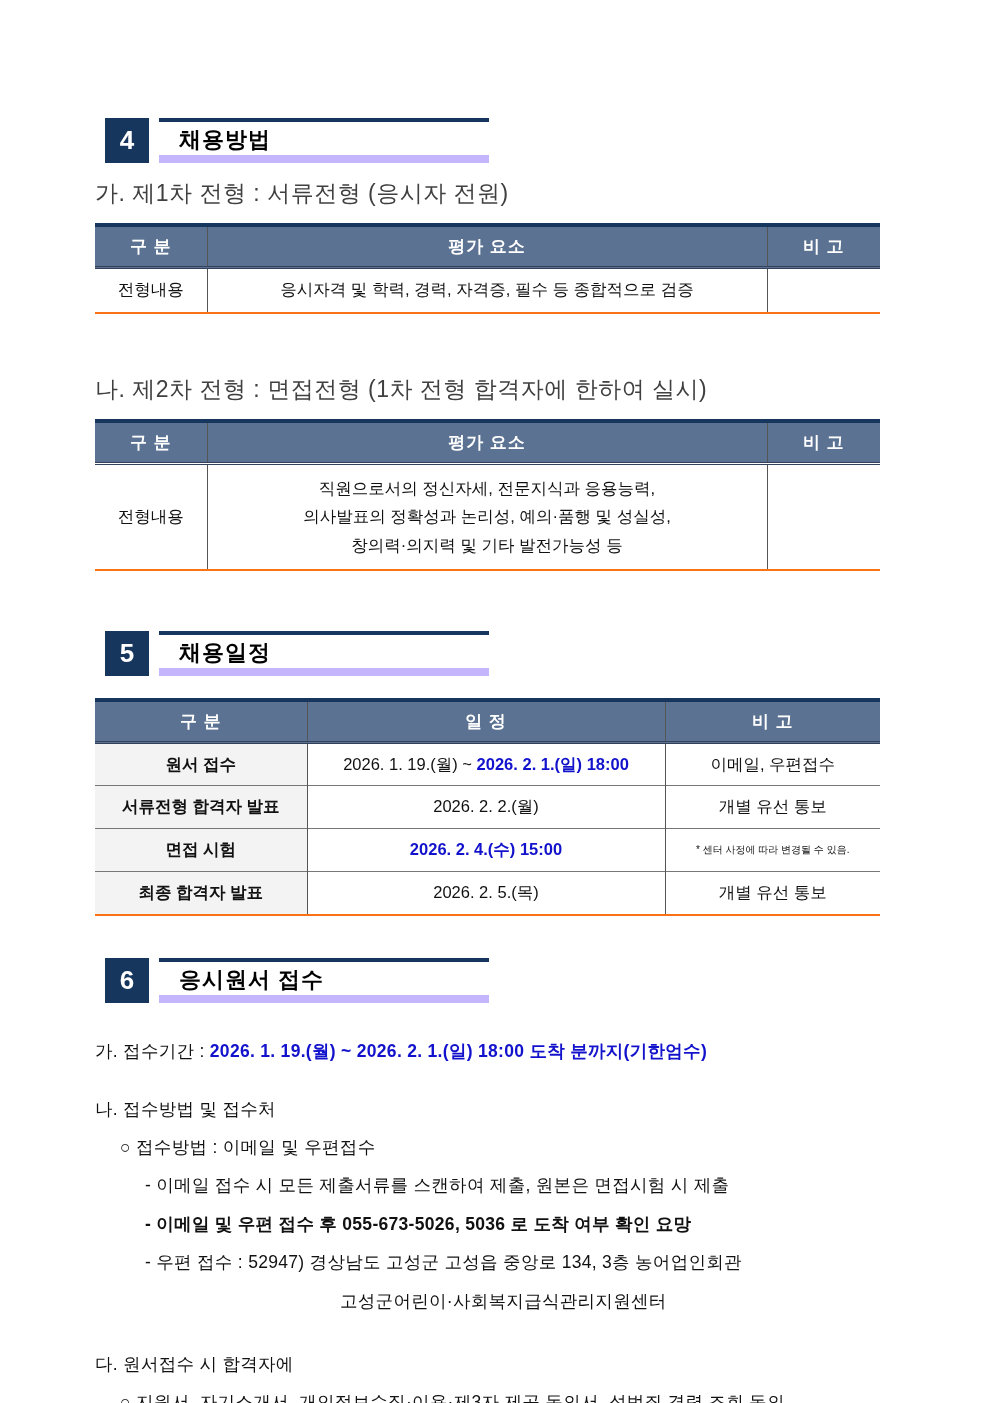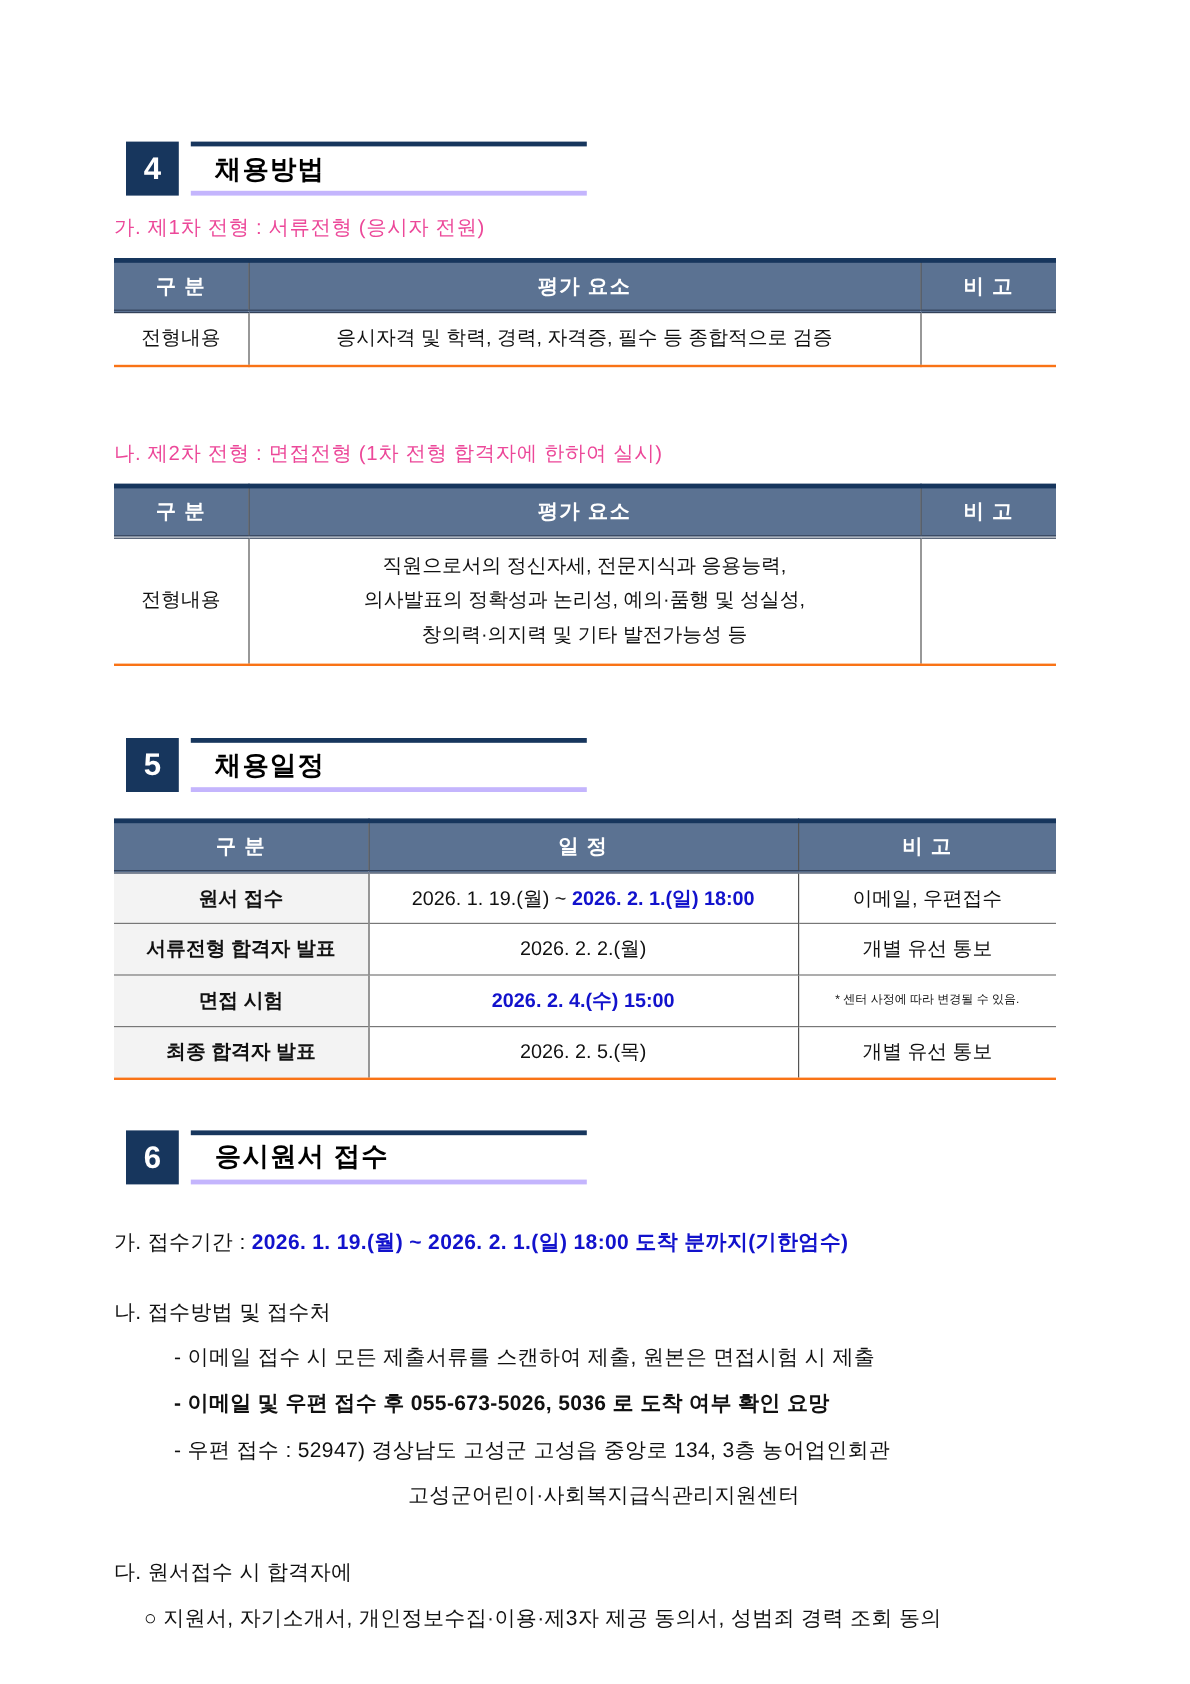--- a/index.html
+++ b/index.html
@@ -25,28 +25,28 @@
     color: #ffffff;
     font-size: 26px;
     font-weight: bold;
     display: flex; align-items: center; justify-content: center;
     flex: none;
   }
   .sec-bar {
     margin-left: 10px;
     width: 330px;
     border-top: 4px solid #17365D;
-    border-bottom: 4px solid #c4b5fd;
-    display: flex; align-items: center;
+    border-bottom: 8px solid #c4b5fd;
+    display: flex; align-items: flex-end;
     padding-left: 20px;
   }
   .sec-title { font-size: 22px; font-weight: bold; color: #000; letter-spacing: 1px; }
 
   
-  .body-line { font-size: 17px; color: #ec4899; letter-spacing: 0.5px; }
+  .body-line { font-size: 23px; color: #404040; letter-spacing: 0.5px; }
   .mt14 { margin-top: 15px; }
   .mt40 { margin-top: 60px; }
   .blue { color: #1212CC; font-weight: bold; }
   .bold { font-weight: bold; }
 
   
   table.doc-table {
     width: 785px;
     border-collapse: collapse;
     border-top: 4px solid #17365D;
@@ -201,20 +201,21 @@
       <span class="sec-title">응시원서 접수</span>
     </div>
   </div>
 
   <div class="blk" style="margin-top:36px">
     <span>가. 접수기간 : </span><span class="blue">2026. 1. 19.(월) ~ 2026. 2. 1.(일) 18:00 도착 분까지(기한엄수)</span>
   </div>
 
   <div class="blk" style="margin-top:34px">
     <div class="line">나. 접수방법 및 접수처</div>
+    <div class="line ind1">○ 접수방법 : 이메일 및 우편접수</div>
     <div class="line ind2">- 이메일 접수 시 모든 제출서류를 스캔하여 제출, 원본은 면접시험 시 제출</div>
     <div class="line ind2 bold">- 이메일 및 우편 접수 후 055-673-5026, 5036 로 도착 여부 확인 요망</div>
     <div class="line ind2">- 우편 접수 : 52947) 경상남도 고성군 고성읍 중앙로 134, 3층 농어업인회관</div>
     <div class="line ind-center">고성군어린이·사회복지급식관리지원센터</div>
   </div>
 
   <div class="blk" style="margin-top:38px">
     <div class="line">다. 원서접수 시 합격자에</div>
     <div class="line ind1">○ 지원서, 자기소개서, 개인정보수집·이용·제3자 제공 동의서, 성범죄 경력 조회 동의</div>
 

